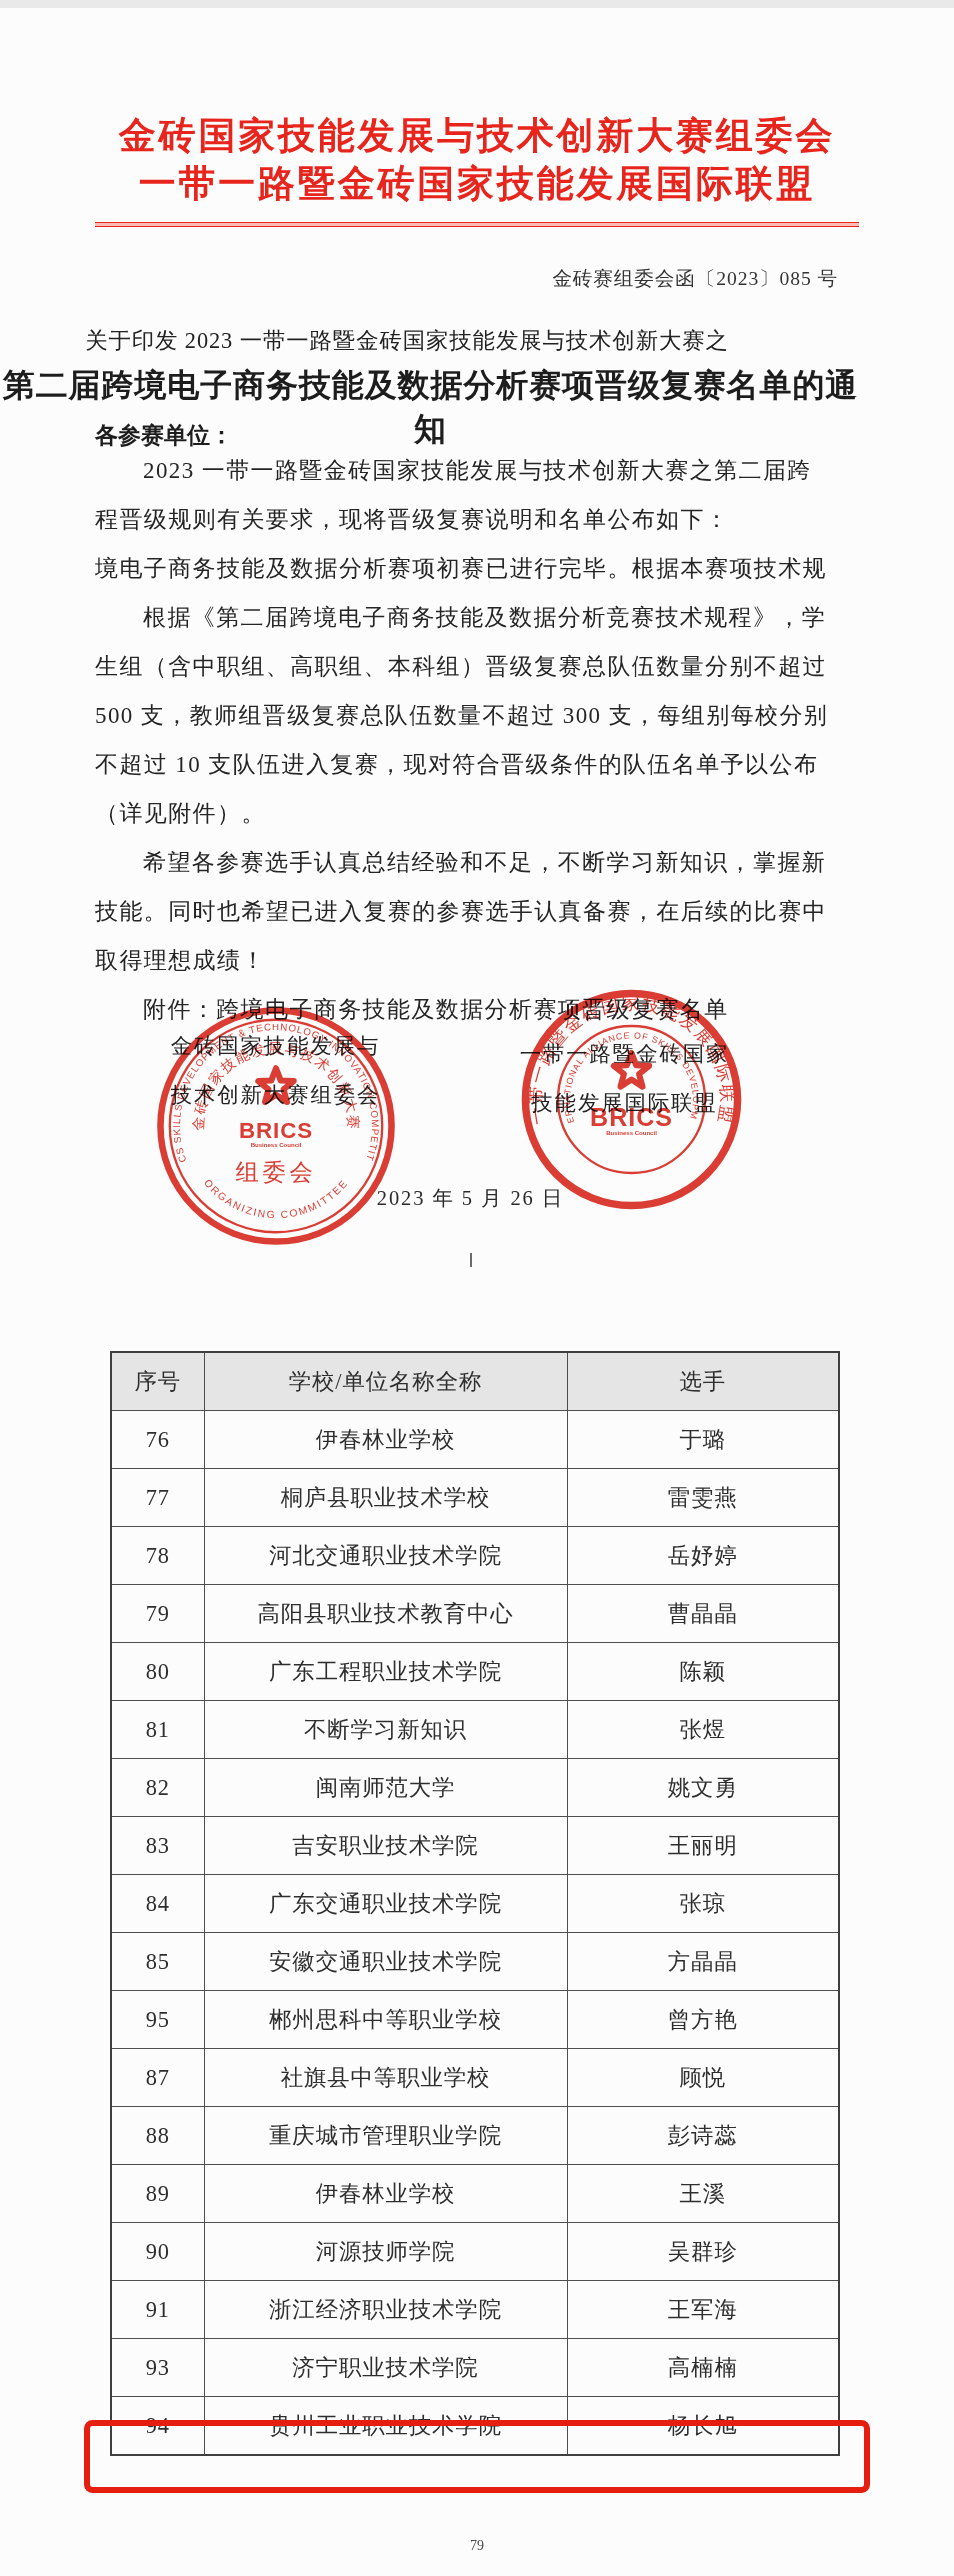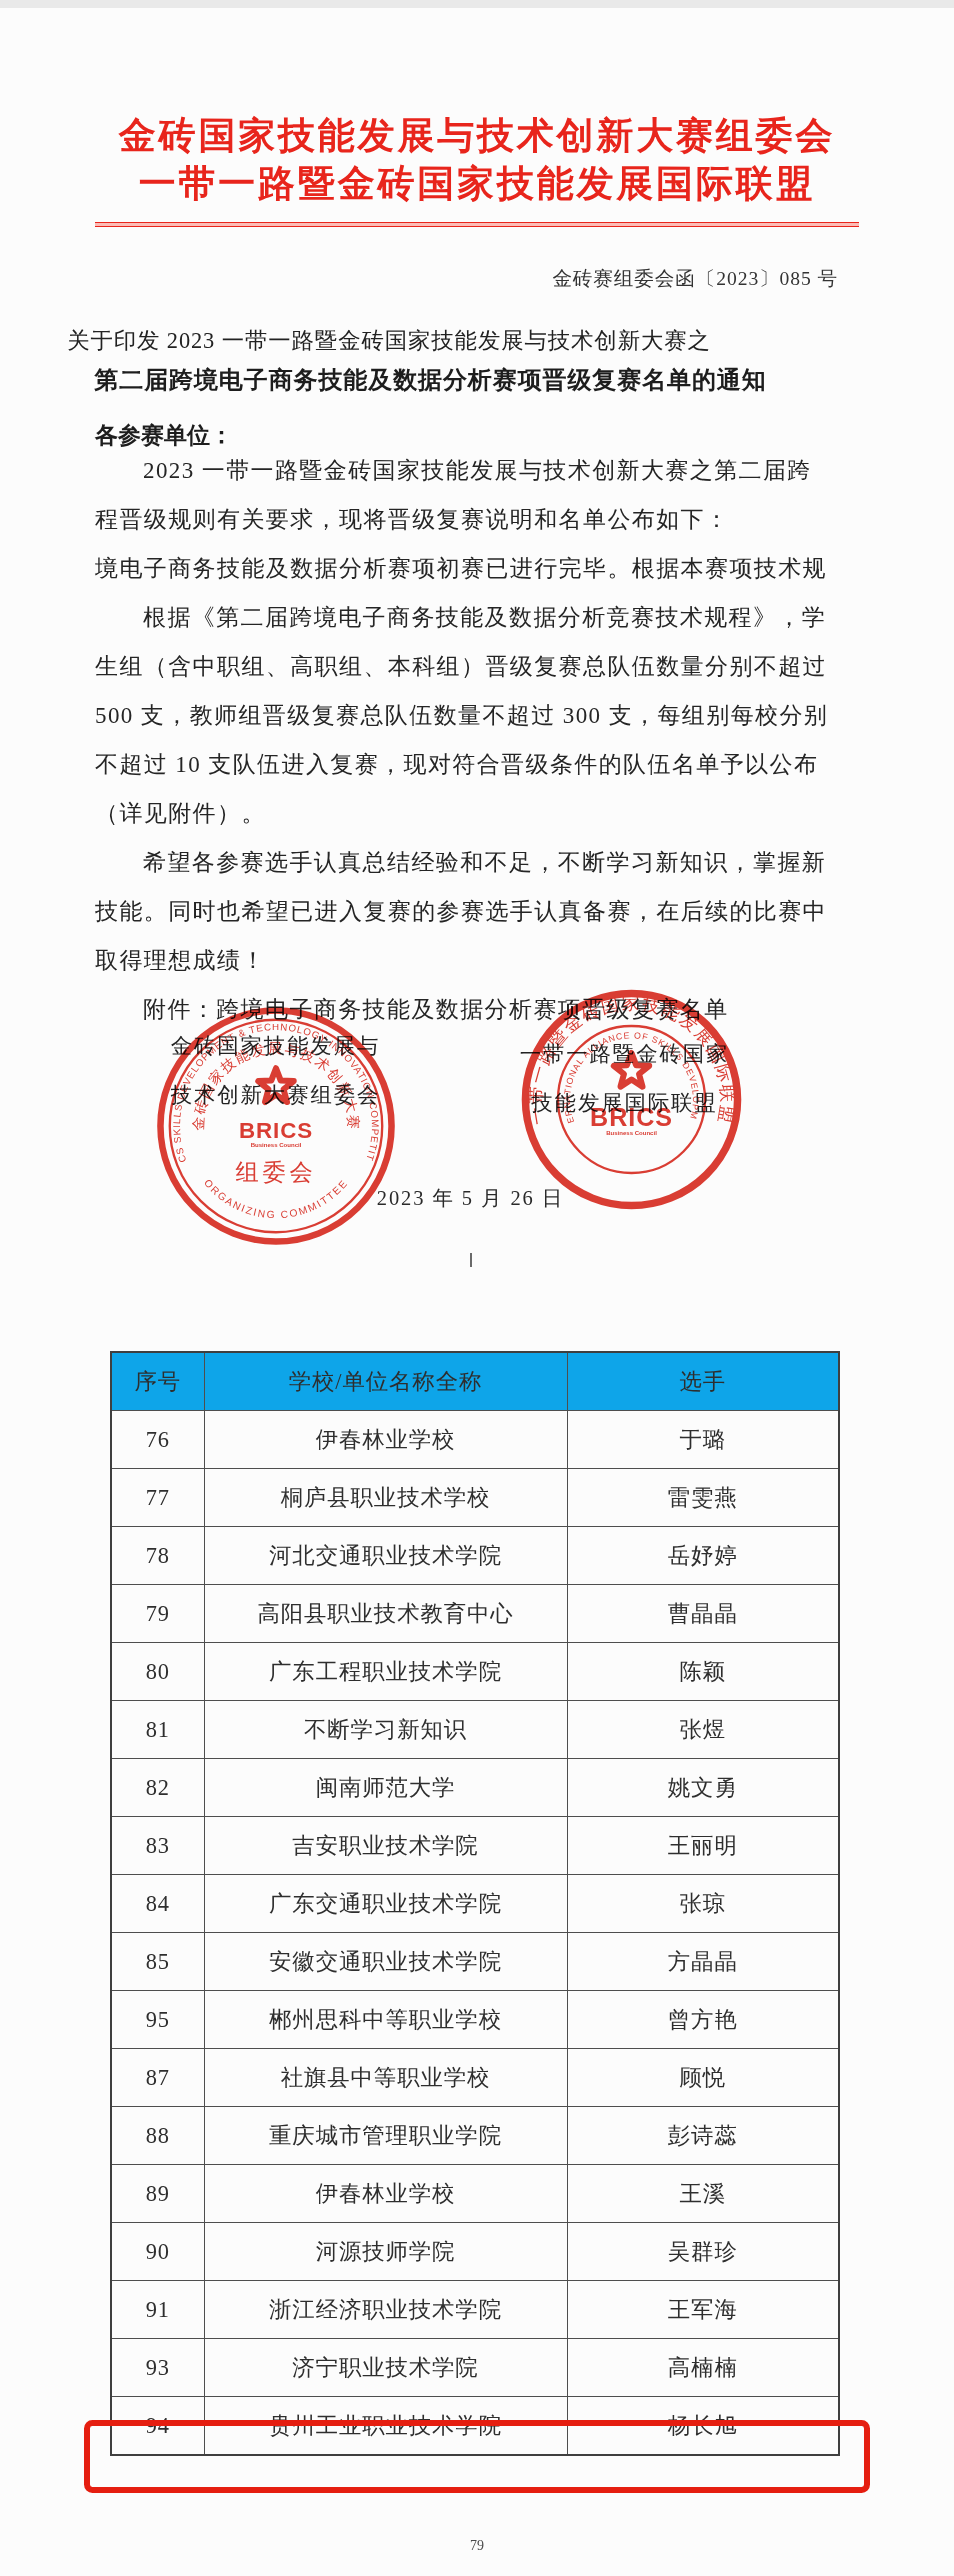--- a/index.html
+++ b/index.html
@@ -5,22 +5,22 @@
   html,body{margin:0;padding:0;background:#e9e9e9;}
   .page{position:relative;width:954px;height:2576px;margin:8px auto;background:#fcfcfc;
         font-family:"Liberation Serif","DejaVu Serif",serif;color:#2b2b2b;overflow:hidden;}
   
   .letterhead{position:absolute;top:104px;left:0;width:954px;text-align:center;
               color:#e8251c;font-weight:bold;font-size:37px;line-height:48px;letter-spacing:2.8px;
               font-family:"Liberation Serif","DejaVu Serif",serif;}
   .red-rule{position:absolute;top:214px;left:95px;width:764px;height:4.7px;
             border-top:1.9px solid #e8251c;border-bottom:1.9px solid #e8251c;background:#fcbcb6;box-sizing:border-box;}
   .doc-number{position:absolute;top:257px;right:116px;font-size:19.6px;letter-spacing:0.9px;color:#333;}
-  .subject1{position:absolute;top:317px;left:0;width:778px;text-align:center;font-size:22.4px;letter-spacing:0.9px;color:#222;}
-  .subject2{position:absolute;top:356px;left:0;width:861px;text-align:center;font-size:24px;font-weight:bold;
+  .subject1{position:absolute;top:317px;left:0;width:778px;text-align:center;font-size:22.4px;letter-spacing:0.9px;color:#222;padding-left:18px;}
+  .subject2{position:absolute;top:356px;left:0;width:861px;text-align:center;font-size:32px;font-weight:bold;
             font-family:"Liberation Sans","DejaVu Sans",sans-serif;color:#1d1d1d;letter-spacing:0.9px;}
   .salutation{position:absolute;top:412px;left:95px;font-size:23px;font-weight:bold;
               font-family:"Liberation Sans","DejaVu Sans",sans-serif;color:#1d1d1d;}
   .body-lines{position:absolute;top:438px;left:95px;width:773px;}
   .body-lines .bline{height:49px;line-height:49px;font-size:23px;letter-spacing:1.4px;white-space:nowrap;color:#252525;}
   .body-lines .indent{padding-left:48px;}
   
   .sig{position:absolute;width:391px;text-align:center;font-size:21.4px;letter-spacing:1.9px;color:#232323;}
   .sig div{height:49px;line-height:49px;}
   .sig-left{top:1014px;left:80px;}
@@ -30,21 +30,21 @@
   .seal{position:absolute;mix-blend-mode:multiply;opacity:0.9;}
   .seal-left{top:995px;left:153px;}
   .seal-right{top:978px;left:518px;}
   
   table.roster{position:absolute;top:1343px;left:110px;width:729px;border-collapse:collapse;table-layout:fixed;
                font-size:22.4px;color:#2e2e2e;}
   table.roster col.c1{width:93px;} table.roster col.c2{width:363px;} table.roster col.c3{width:272px;}
   table.roster th,table.roster td{border:1.5px solid #4e4e4e;text-align:center;vertical-align:middle;
                height:57px;padding:0;letter-spacing:0.9px;font-weight:normal;overflow:hidden;}
   table.roster{border:2.3px solid #3f3f3f;}
-  table.roster th{background:#0ea5e9;}
+  table.roster th{background:#e5e5e5;}
   .highlight-box{position:absolute;top:2412px;left:84px;width:786px;height:73px;
                  border:6.5px solid #e51e10;border-radius:8.4px;box-sizing:border-box;pointer-events:none;}
   .page-number{position:absolute;top:2530px;left:0;width:954px;text-align:center;font-size:14px;color:#4a4a4a;}
   .scan-bottom{position:absolute;bottom:0;left:0;width:954px;height:6.5px;background:#cfd2d2;}
   .seal text{font-family:"Liberation Sans","DejaVu Sans",sans-serif;}
 </style>
 </head>
 <body>
 
 <div class="page">

